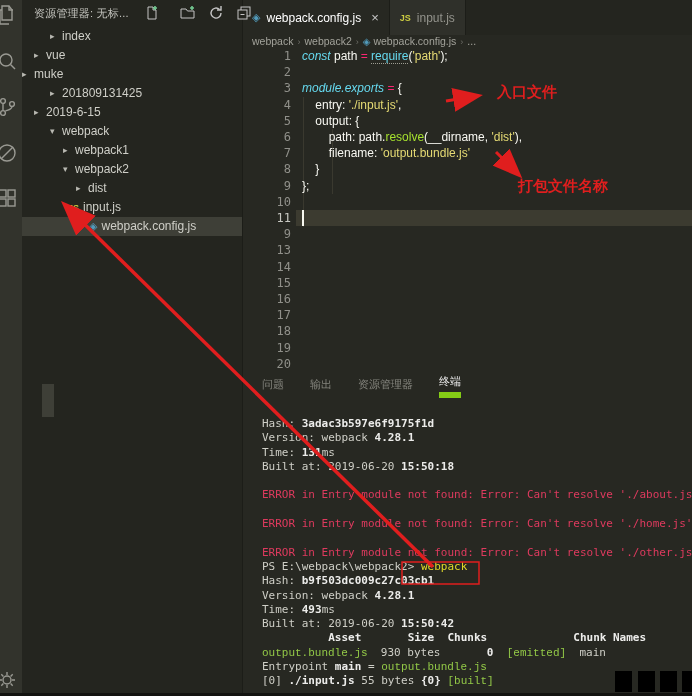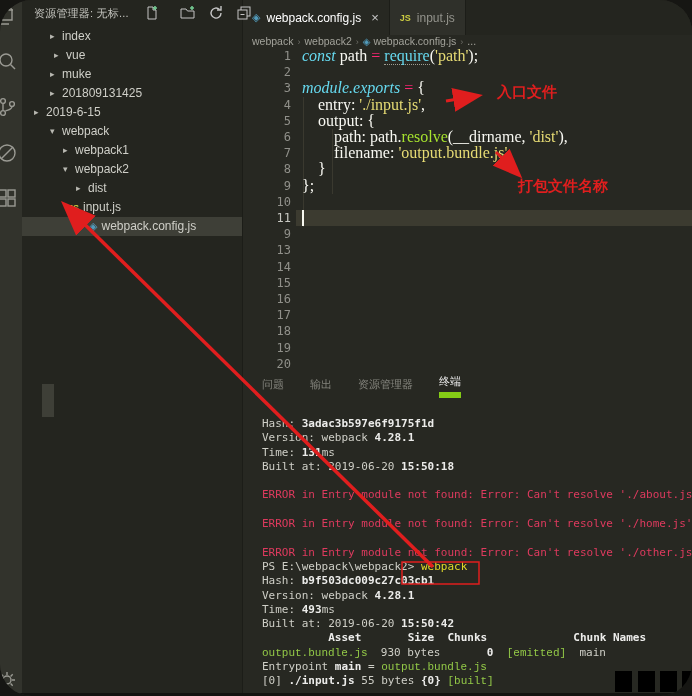--- a/index.html
+++ b/index.html
@@ -1,17 +1,17 @@
 <!DOCTYPE html>
 <html><head>
 <meta charset="utf-8">
 <style>
   html,body{margin:0;padding:0;background:#161613;}
   #page{position:relative;width:692px;height:696px;background:#272822;overflow:hidden;
-        font-family:"Liberation Sans","DejaVu Sans",sans-serif;color:#ccc;border-radius:32px;}
+        font-family:"Liberation Sans","DejaVu Sans",sans-serif;color:#ccc;}
   
   #activitybar{position:absolute;left:0;top:0;width:22px;height:696px;background:#32332c;overflow:hidden;z-index:2;}
   .ab-icon{position:absolute;left:-5px;width:26px;height:26px;color:#9a9a93;}
   .ab-icon svg{width:24px;height:24px;stroke:#9a9a93;fill:none;stroke-width:1.4;}
   
   #sidebar{position:absolute;left:22px;top:0;width:220px;height:696px;background:#24251f;z-index:1;border-right:1px solid #1c1d18;}
   #sidebar-header{position:absolute;left:0;top:0;width:220px;height:26px;}
   #sidebar-title{position:absolute;left:12px;top:6px;font-size:11px;color:#c3c3bd;letter-spacing:.2px;white-space:nowrap;}
   .sh-action{position:absolute;top:5px;width:18px;height:18px;}
   .sh-action svg{width:16px;height:16px;}
@@ -32,21 +32,21 @@
   #breadcrumb{position:absolute;left:242px;top:35px;width:450px;height:13px;background:#272822;
               font-size:10.5px;color:#a3a39b;white-space:nowrap;padding-left:10px;}
   #breadcrumb .sep{color:#6e6e68;margin:0 4px;font-size:9px;}
   #breadcrumb .bc-icon{color:#519aba;margin-right:3px;font-size:10px;}
   
   #editor{position:absolute;left:242px;top:48px;width:450px;height:324px;background:#272822;}
   #gutter{position:absolute;left:0;top:0;width:49px;text-align:right;
           font-family:"DejaVu Sans Mono","Liberation Mono",monospace;font-size:12px;line-height:16.2px;color:#90908a;}
   #gutter .cur{color:#c8c8c2;}
   #code{position:absolute;left:60px;top:0;width:390px;overflow:hidden;
-        font-family:Liberation Serif, serif;font-size:16px;line-height:16.2px;white-space:pre;}
+        font-family:Liberation Sans, sans-serif;font-size:12px;line-height:16.2px;white-space:pre;}
   .cl-kw{color:#66d9ef;font-style:italic;}
   .cl-op{color:#f92672;}
   .cl-str{color:#e6db74;}
   .cl-fn{color:#a6e22e;}
   .cl-p{color:#f8f8f2;}
   .cl-req{color:#66d9ef;border-bottom:1px dotted #9d9d92;}
   #cur-line{position:absolute;left:54px;top:162px;width:396px;height:16px;background:#3c3b30;}
   #cursor{position:absolute;left:60px;top:162px;width:2px;height:16px;background:#f8f8f0;}
   .guide{position:absolute;width:1px;background:#3a392f;}
   
@@ -122,22 +122,22 @@
             <path d="M13 1v4h-4" fill="none" stroke="#c5c5c5" stroke-width="1.4"></path>
           </svg></div>
       <div class="sh-action" style="left:214px"><svg viewBox="0 0 16 16">
             <rect x="5" y="2" width="9" height="9" fill="none" stroke="#c5c5c5"></rect>
             <rect x="2" y="5" width="9" height="9" fill="#24251f" stroke="#c5c5c5"></rect>
             <path d="M4.5 9.5h4" stroke="#c5c5c5"></path>
           </svg></div>
     </div>
     <div id="tree">
         <div class="trow" style="padding-left: 28px;"><span class="tarrow">▸</span><span>index</span></div>
-        <div class="trow" style="padding-left: 32px;"><span class="tarrow">▸</span><span>vue</span></div>
-        <div class="trow" style="padding-left: 28px;"><span class="tarrow">▸</span><span>muke</span></div>
+        <div class="trow" style="padding-left: 12px;"><span class="tarrow">▸</span><span>vue</span></div>
+        <div class="trow" style=""><span class="tarrow">▸</span><span>muke</span></div>
         <div class="trow" style="padding-left: 28px;"><span class="tarrow">▸</span><span>201809131425</span></div>
         <div class="trow" style="padding-left: 12px;"><span class="tarrow">▸</span><span>2019-6-15</span></div>
         <div class="trow" style="padding-left: 28px;"><span class="tarrow">▾</span><span>webpack</span></div>
         <div class="trow" style="padding-left: 41px;"><span class="tarrow">▸</span><span>webpack1</span></div>
         <div class="trow" style="padding-left: 41px;"><span class="tarrow">▾</span><span>webpack2</span></div>
         <div class="trow" style="padding-left: 54px;"><span class="tarrow">▸</span><span>dist</span></div>
         <div class="trow" style="padding-left: 24px; margin-left: 22px;"><span class="ticon js">JS</span><span>input.js</span></div>
         <div class="trow selected" style="padding-left: 67px;"><span class="ticon webpack">◈</span><span>webpack.config.js</span></div>
       </div>
     <div id="side-scroll-mark"></div>

